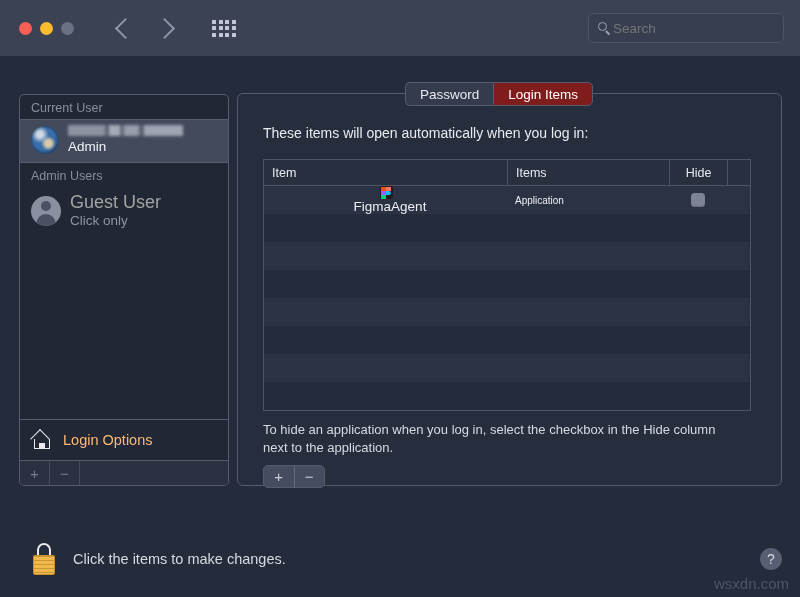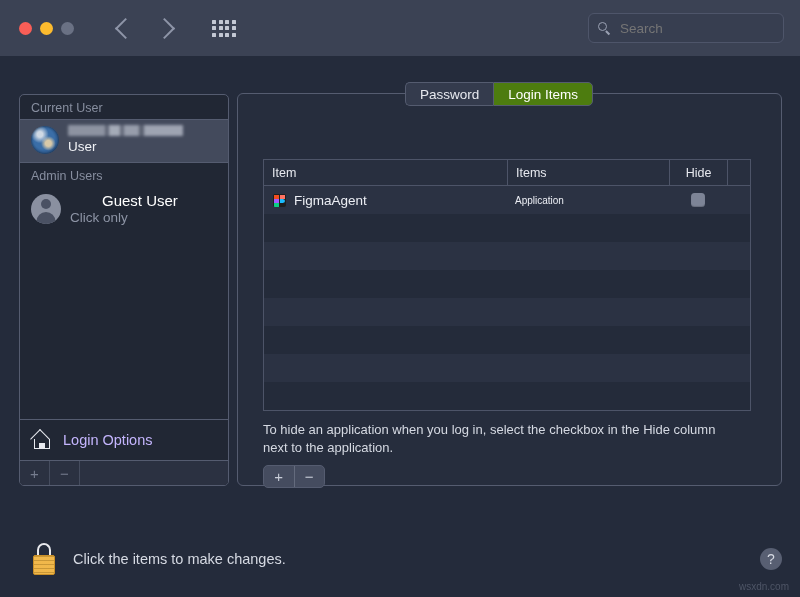--- a/index.html
+++ b/index.html
@@ -115,21 +115,20 @@
   .searchbox .magn::after {
     content: "";
     position: absolute;
     left: 8px; top: 8.5px;
     width: 5px; height: 1.7px;
     background: #9aa1b3;
     transform: rotate(45deg);
     transform-origin: left center;
   }
   .searchbox .sfield {
-    margin-left: 7px;
     font-size: 13.5px;
     color: #0ea5e9;
     background: transparent;
     border: none;
     outline: none;
     width: 150px;
     font-family: "Liberation Sans", sans-serif;
   }
 
   
@@ -212,24 +211,23 @@
         #aeb4c1 66% 100%);
     filter: blur(1.6px);
     opacity: 0.85;
     margin-bottom: 3px;
   }
   .uname {
     font-size: 13.5px;
     color: #f0f2f6;
   }
   .guestname {
-    font-size: 15px;
-    color: #ffffff;
+    font-size: 18px;
+    color: #a3a3a3;
     line-height: 1.2;
-    margin-left: 32px;
   }
   .guestsub {
     font-size: 13.5px;
     color: #8d94a5;
     line-height: 1.25;
   }
 
   .loginoptions {
     position: absolute;
     left: 0; bottom: 24px;
@@ -266,21 +264,21 @@
   }
   .houseicon .door {
     position: absolute;
     left: 7px; top: 12px;
     width: 6px; height: 6px;
     background: #e8eaf0;
   }
   .lo-label {
     margin-left: 9px;
     font-size: 14.5px;
-    color: #c4b5fd;
+    color: #fdba74;
   }
 
   .sb-footer {
     position: absolute;
     left: 0; bottom: 0;
     width: 100%;
     height: 24px;
     display: flex;
     align-items: stretch;
     background: #2b3141;
@@ -318,21 +316,21 @@
     height: 24px;
   }
   .tab:first-child {
     border-radius: 5px 0 0 5px;
     border-right: none;
   }
   .tab:last-child {
     border-radius: 0 5px 5px 0;
   }
   .tab.active {
-    background: #4d7c0f;
+    background: #7f1d1d;
     color: #ffffff;
   }
 
   
   .panel {
     position: absolute;
     left: 237px; top: 93px;
     width: 545px;
     height: 393px;
     border: 1px solid #555c70;
@@ -384,20 +382,21 @@
   .trow.even { background: #242b3a; }
 
   .cell-item {
     width: 243px;
     display: flex;
     align-items: center;
     padding-left: 9px;
     box-sizing: border-box;
     font-size: 13.5px;
     color: #eceef4;
+    flex-direction: column;
   }
   .cell-kind {
     width: 162px;
     font-size: 10px;
     color: #eceef4;
     padding-left: 8px;
     box-sizing: border-box;
   }
   .cell-hide {
     width: 58px;
@@ -514,21 +513,21 @@
     color: #d6dae3;
     font-size: 14px;
     display: flex;
     align-items: center;
     justify-content: center;
   }
   .watermark {
     position: absolute;
     right: 11px;
     bottom: 5px;
-    font-size: 10px;
+    font-size: 15px;
     color: #4e5566;
   }
 </style>
 </head>
 <body>
 
 <div class="window">
 
   <div class="titlebar">
     <div class="traffic">
@@ -565,21 +564,21 @@
   </div>
 
   <div class="sidebar">
 
     <div class="grouphdr">Current User</div>
 
     <div class="userrow selected">
       <div class="avatar-globe"></div>
       <div class="usertext">
         <div class="redacted"></div>
-        <div class="uname">User</div>
+        <div class="uname">Admin</div>
       </div>
     </div>
 
     <div class="grouphdr">Admin Users</div>
 
     <div class="userrow">
       <div class="avatar-person"></div>
       <div class="usertext">
         <div class="guestname">Guest User</div>
         <div class="guestsub">Click only</div>
@@ -600,20 +599,21 @@
       <div class="sb-btn">−</div>
     </div>
   </div>
 
   <div class="tabs">
     <div class="tab">Password</div>
     <div class="tab active">Login Items</div>
   </div>
 
   <div class="panel">
+    <div class="panel-head">These items will open automatically when you log in:</div>
 
     <div class="table">
       <div class="thead">
         <div class="th item">Item</div>
         <div class="th kind">Items</div>
         <div class="th hide">Hide</div>
         <div class="th spacer"></div>
       </div>
 
       <div class="trow odd">

